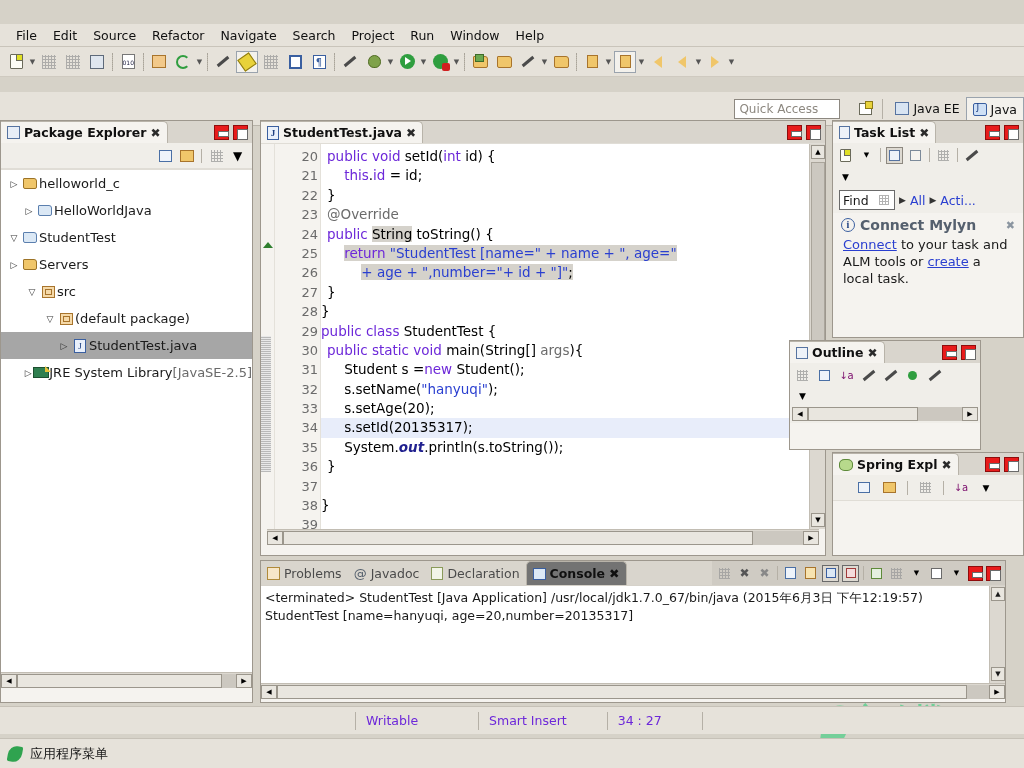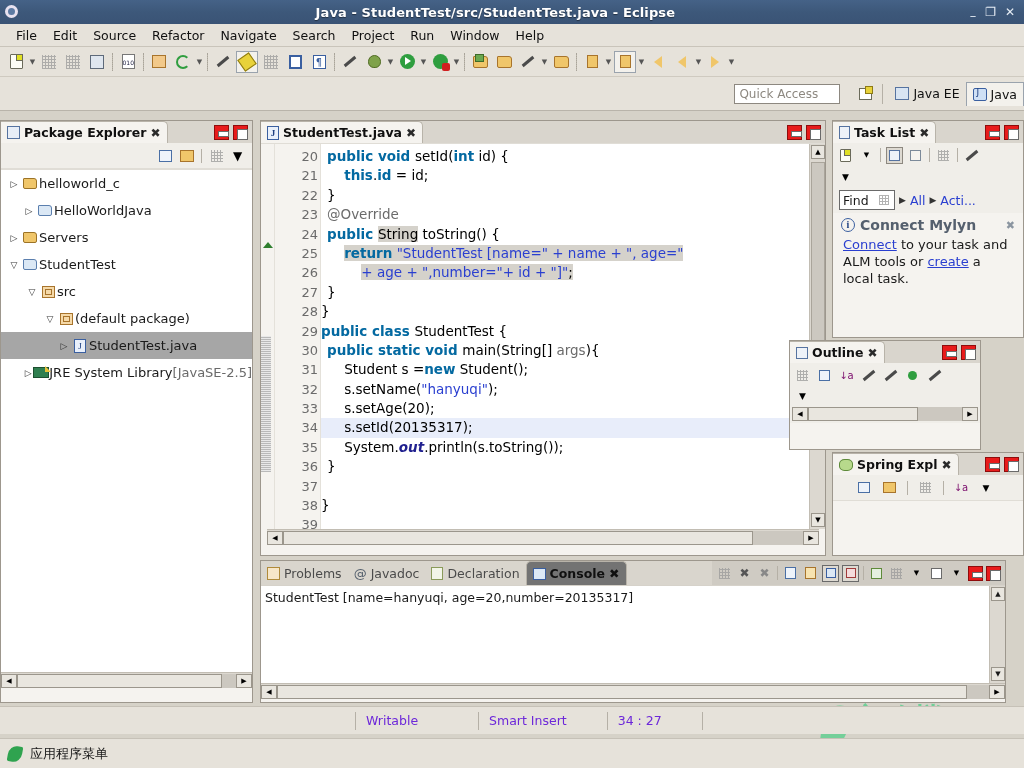--- a/index.html
+++ b/index.html
@@ -92,21 +92,21 @@
                 background:#6aa84f; border:1px solid #3e6b2a;}
   .ic-arrow-dn { width: 11px; height: 13px; background: #f0c66a; border: 1px solid #a8742c; }
   .ic-arrow-up { width: 11px; height: 13px; background: #f0c66a; border: 1px solid #a8742c; }
   .ic-back { width: 0; height: 0; border-right: 8px solid #f0c66a;
              border-top: 6px solid transparent; border-bottom: 6px solid transparent; }
   .ic-fwd  { width: 0; height: 0; border-left: 8px solid #f0c66a;
              border-top: 6px solid transparent; border-bottom: 6px solid transparent; }
 
   
   .qarow {
-    position: absolute; left: 0; top: 77px; width: 1024px; height: 34px;
+    position: absolute; left: 0; top: 92px; width: 1024px; height: 34px;
     background: #e6e2da; display: flex; align-items: center; justify-content: flex-end;
     border-bottom: 1px solid #b9b4aa;
   }
   .quickaccess {
     width: 106px; height: 20px; background: #fff; border: 1px solid #8d8880;
     font-size: 12px; color: #8d8880; padding: 2px 4px; line-height: 15px;
   }
   .qa-gap { width: 14px; }
   .persp-newbtn { width: 22px; height: 22px; display:flex; align-items:center; justify-content:center;}
   .ic-perspnew { width: 13px; height: 12px; border: 1px solid #6a6a5a; background: #fff;
@@ -192,21 +192,21 @@
                border-top: 1px solid #e0ddd6; overflow: hidden; }
   .gutter-marks { width: 14px; background: #f5f3ef; border-right: 1px solid #e4e1da; }
   .linecol { width: 46px; background: #f5f3ef; border-right: 1px solid #e4e1da;
              font-family: "DejaVu Sans", sans-serif; font-size: 13px; color: #6b6b6b;
              text-align: right; padding-top: 3px; }
   .lnrow { height: 19.4px; line-height: 19.4px; padding-right: 2px; position: relative; }
   .codetext { flex: 1; position: relative; font-family: "DejaVu Sans", sans-serif;
               font-size: 13.5px; padding-top: 3px; overflow: hidden; }
   .cl { height: 19.4px; line-height: 19.4px; white-space: pre; padding-left: 6px; }
   .cl.hl { background: #e8edfa; }
-  .kw { color: #0369a1; font-weight: bold; }
+  .kw { color: #6d28d9; font-weight: normal; }
   .str { color: #2a3fd0; }
   .ann { color: #6b6b6b; }
   .stat { color: #20208f; font-style: italic; font-weight: bold; }
   .sel-bg { background: #d5d2cb; }
   .vscroll { position: absolute; right: 0; top: 0; width: 16px; height: 100%;
              background: #dcd8d0; border-left: 1px solid #c2bdb3; }
   .vs-btn { width: 14px; height: 14px; margin: 1px; background: #e9e6df;
             border: 1px solid #9b968c; font-size: 7px; display: flex;
             align-items: center; justify-content: center; }
   .vs-thumb { position: absolute; left: 1px; width: 14px; background: #ccc8c0;
@@ -278,31 +278,20 @@
              border-radius: 60% 12% 60% 12%; transform: rotate(8deg); opacity: .95; }
   .wm-txt { display: flex; flex-direction: column; line-height: 1; }
   .wm-cn { font-size: 30px; color: #6fcf97; font-weight: bold; letter-spacing: 1px; }
   .wm-en { font-size: 13px; color: #8fd8ad; letter-spacing: .5px; margin-top: 3px; }
 </style>
 </head>
 <body>
 
 <div id="app">
 
-  <div class="titlebar">
-    <div class="title-icon">
-      <div class="gear"></div>
-    </div>
-    <div class="title-text">Java - StudentTest/src/StudentTest.java - Eclipse</div>
-    <div class="win-btns">
-      <span class="win-btn min">–</span>
-      <span class="win-btn">❐</span>
-      <span class="win-btn">✕</span>
-    </div>
-  </div>
 
   <div class="menubar">
     <div class="menu-item">File</div>
     <div class="menu-item">Edit</div>
     <div class="menu-item">Source</div>
     <div class="menu-item">Refactor</div>
     <div class="menu-item">Navigate</div>
     <div class="menu-item">Search</div>
     <div class="menu-item">Project</div>
     <div class="menu-item">Run</div>
@@ -455,32 +444,32 @@
         <span>helloworld_c</span>
       </div>
       <div class="trow" style="padding-left:21px">
         <span class="tarrow closed"></span>
         <span class="ticon">
             <span class="fldr j"></span>
           </span>
         <span>HelloWorldJava</span>
       </div>
       <div class="trow" style="padding-left:6px">
+        <span class="tarrow open"></span>
+        <span class="ticon">
+            <span class="fldr j"></span>
+          </span>
+        <span>StudentTest</span>
+      </div>
+      <div class="trow" style="padding-left:6px">
         <span class="tarrow closed"></span>
         <span class="ticon">
             <span class="fldr"></span>
           </span>
         <span>Servers</span>
-      </div>
-      <div class="trow" style="padding-left:6px">
-        <span class="tarrow open"></span>
-        <span class="ticon">
-            <span class="fldr j"></span>
-          </span>
-        <span>StudentTest</span>
       </div>
       <div class="trow" style="padding-left:24px">
         <span class="tarrow open"></span>
         <span class="ticon">
             <span class="pkgicon"></span>
           </span>
         <span>src</span>
       </div>
       <div class="trow" style="padding-left:42px">
         <span class="tarrow open"></span>
@@ -776,20 +765,21 @@
         <div class="mini-ico" style="font-size:7px">▼</div>
         <div class="mini-ico">
           <span style="width:11px;height:11px;background:#fff;border:1px solid #6a6a6a;display:inline-block"></span>
         </div>
         <div class="mini-ico" style="font-size:7px">▼</div>
         <div class="redbtn minim"></div>
         <div class="redbtn maxim"></div>
       </div>
     </div>
     <div class="cbody">
+      <div class="cline">&lt;terminated&gt; StudentTest [Java Application] /usr/local/jdk1.7.0_67/bin/java (2015年6月3日 下午12:19:57)</div>
       <div class="cline">StudentTest [name=hanyuqi, age=20,number=20135317]</div>
       <div class="vscroll" style="top:0;height:100%">
         <div class="vs-btn">▲</div>
         <div class="vs-btn" style="position:absolute;bottom:1px">▼</div>
       </div>
     </div>
     <div class="hscroll">
       <div class="hs-btn">◀</div>
       <div class="hs-track">
         <div class="hs-thumb" style="left:0;width:690px"></div>

